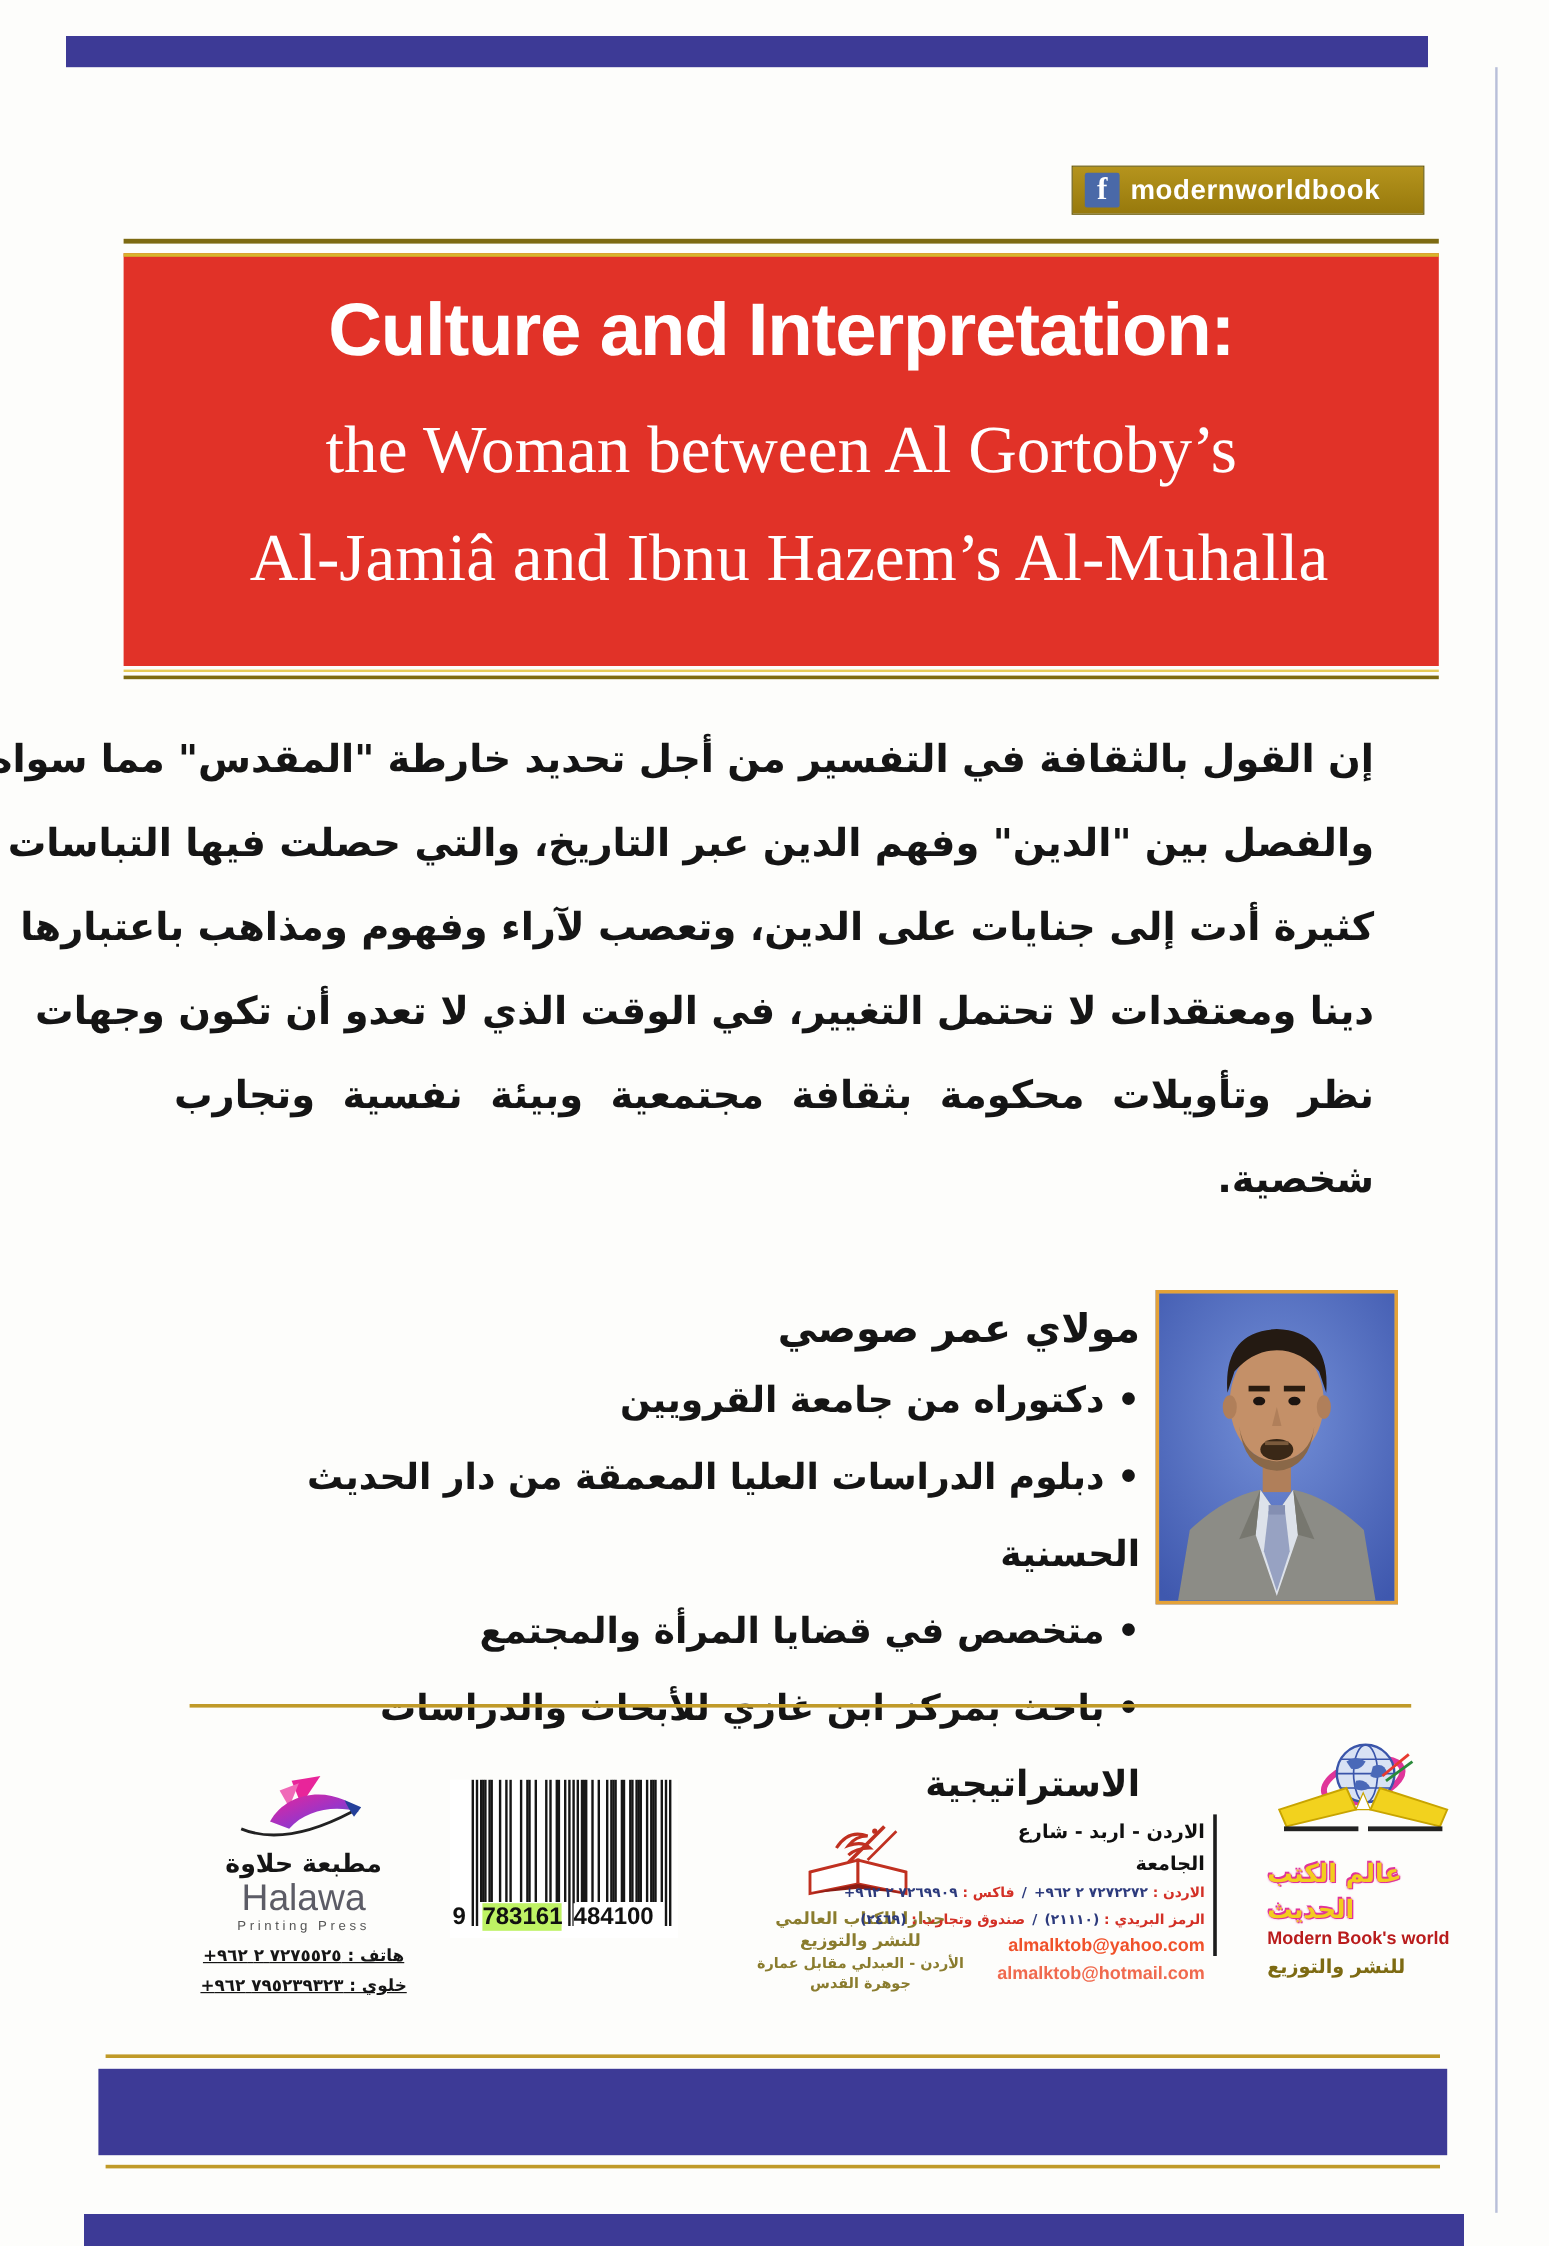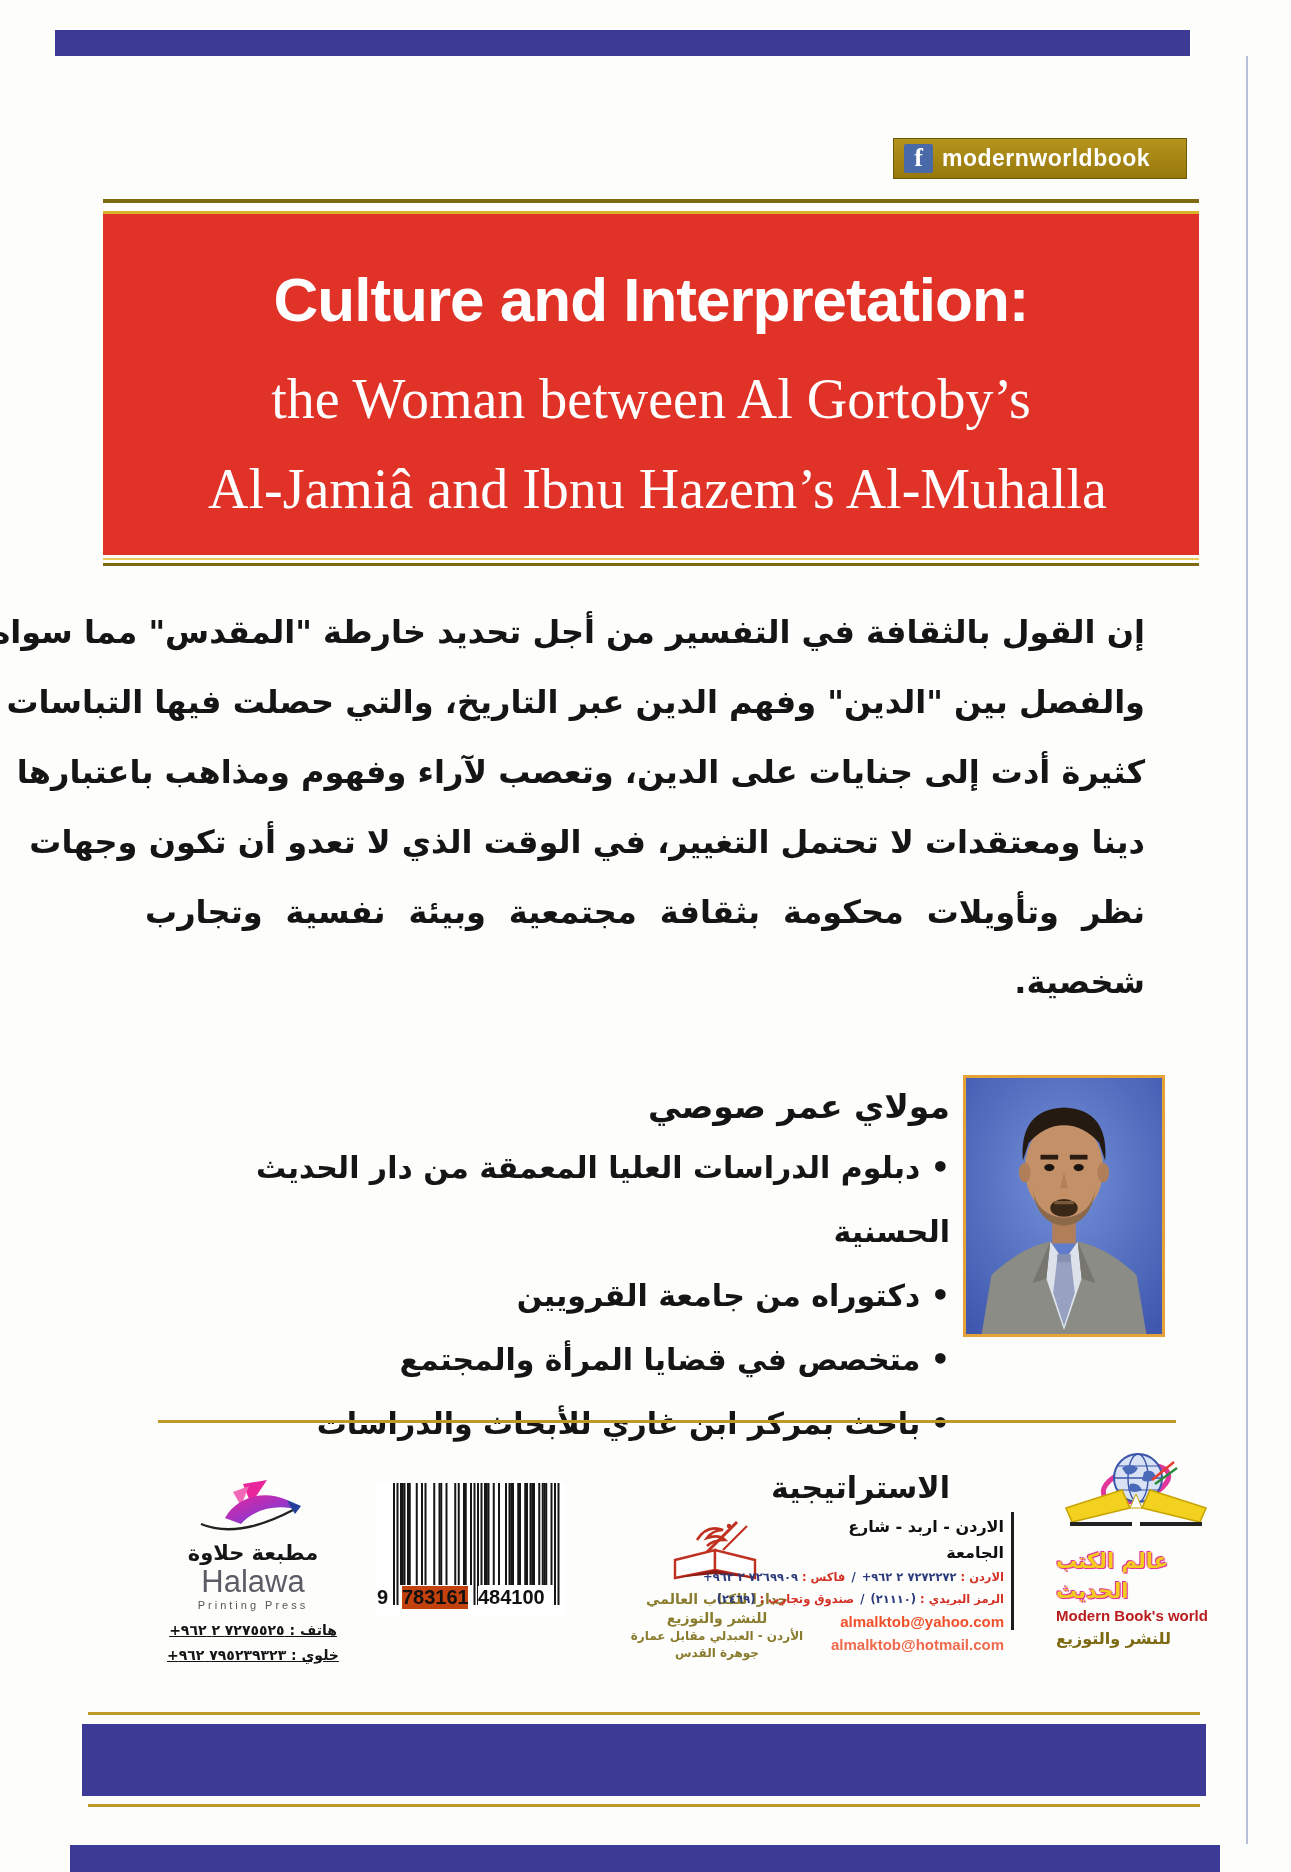--- a/index.html
+++ b/index.html
@@ -18,21 +18,21 @@
             background:linear-gradient(#b5941d,#97790c);border:1px solid #6a5a08;box-sizing:border-box;}
   .fb-icon{width:29px;height:29px;margin-left:10px;background:var(--facebook-blue);color:#fff;
            font-family:"Liberation Serif",serif;font-weight:bold;font-size:26px;line-height:27px;
            text-align:center;border-radius:2px;flex:0 0 auto;}
   .fb-text{color:#fff;font-family:"Liberation Sans",sans-serif;font-weight:bold;font-size:23px;
            margin-left:9px;letter-spacing:.5px;}
 
   
   .banner{left:103px;top:211px;width:1096px;height:344px;background:var(--banner-red);
           border-top:3px solid #d8b42c;box-sizing:border-box;text-align:center;color:#fff;}
-  .banner .main{margin-top:50px;font-family:"Liberation Sans",sans-serif;font-weight:bold;
+  .banner .main{margin-top:26px;font-family:"Liberation Sans",sans-serif;font-weight:bold;
                 font-size:62px;line-height:72px;letter-spacing:-1px;}
   .banner .sub1{margin-top:32px;font-family:"Liberation Serif",serif;font-size:56px;line-height:62px;}
   .banner .sub2{margin-top:28px;font-family:"Liberation Serif",serif;font-size:56px;line-height:62px;padding-left:13px;}
 
   
   .synopsis{left:145px;top:597px;width:1000px;direction:rtl;color:var(--text-black);
             font-weight:bold;font-size:32px;}
   .synopsis .ln{line-height:70px;text-align:justify;text-align-last:justify;white-space:nowrap;
                 text-justify:inter-word;}
   .synopsis .ln:last-child{white-space:normal;}
@@ -51,21 +51,21 @@
   .halawa{left:158px;top:1480px;width:190px;text-align:center;color:var(--text-black);}
   .halawa .ar-name{font-size:21px;font-weight:bold;line-height:26px;}
   .halawa .en-name{font-family:"Liberation Sans",sans-serif;font-size:31px;color:#5c5c66;line-height:32px;}
   .halawa .tag{font-family:"Liberation Sans",sans-serif;font-size:11px;letter-spacing:3px;color:#555;line-height:14px;}
   .halawa .tel{direction:rtl;font-size:14px;font-weight:bold;line-height:25px;margin-top:6px;text-decoration:underline;}
 
   .barcode{left:375px;top:1483px;width:190px;height:132px;background:#fff;}
   .bc-digits{position:absolute;top:101px;left:0;width:100%;height:28px;
              font-family:"Liberation Sans",sans-serif;font-size:20px;font-weight:bold;color:#111;}
   .bc-digits .lead{position:absolute;left:2px;top:2px;}
-  .bc-digits .g1{position:absolute;left:27px;top:2px;width:66px;text-align:center;background:#c2410c;}
+  .bc-digits .g1{position:absolute;left:27px;top:2px;width:66px;text-align:center;background:#bef264;}
   .bc-digits .g2{position:absolute;left:103px;top:2px;width:66px;text-align:center;background:#fff;}
 
   .jadara{left:628px;top:1518px;width:178px;text-align:center;color:var(--olive);font-weight:bold;}
   .jadara .nm{font-size:14px;line-height:19px;margin-top:4px;}
   .jadara .ad{font-size:12px;line-height:17px;}
 
   .contact{left:810px;top:1514px;width:194px;direction:rtl;text-align:right;}
   .contact .addr{font-size:16px;font-weight:bold;color:#101010;line-height:26px;}
   .contact .row{font-size:11.5px;font-weight:bold;line-height:22px;white-space:nowrap;}
   .contact .lbl{color:var(--label-red);}
@@ -111,22 +111,22 @@
   <div class="abs synopsis">
     <div class="ln">إن القول بالثقافة في التفسير من أجل تحديد خارطة "المقدس" مما سواه،</div>
     <div class="ln">والفصل بين "الدين" وفهم الدين عبر التاريخ، والتي حصلت فيها التباسات</div>
     <div class="ln">كثيرة أدت إلى جنايات على الدين، وتعصب لآراء وفهوم ومذاهب باعتبارها</div>
     <div class="ln">دينا ومعتقدات لا تحتمل التغيير، في الوقت الذي لا تعدو أن تكون وجهات</div>
     <div class="ln">نظر وتأويلات محكومة بثقافة مجتمعية وبيئة نفسية وتجارب شخصية.</div>
   </div>
 
   <div class="abs author-rows">
     <div class="author-name">مولاي عمر صوصي</div>
+    <div class="cred">دكتوراه من جامعة القرويين</div>
     <div class="cred">دبلوم الدراسات العليا المعمقة من دار الحديث الحسنية</div>
-    <div class="cred">دكتوراه من جامعة القرويين</div>
     <div class="cred">متخصص في قضايا المرأة والمجتمع</div>
     <div class="cred">باحث بمركز ابن غازي للأبحاث والدراسات الاستراتيجية</div>
   </div>
 
   <div class="abs photo">
     <svg viewBox="0 0 100 130" preserveAspectRatio="none">
       <defs>
         <radialGradient id="pbg" cx="50%" cy="40%" r="75%">
           <stop offset="0%" stop-color="#7490d8"></stop>
             <stop offset="100%" stop-color="#3f58ae"></stop>

